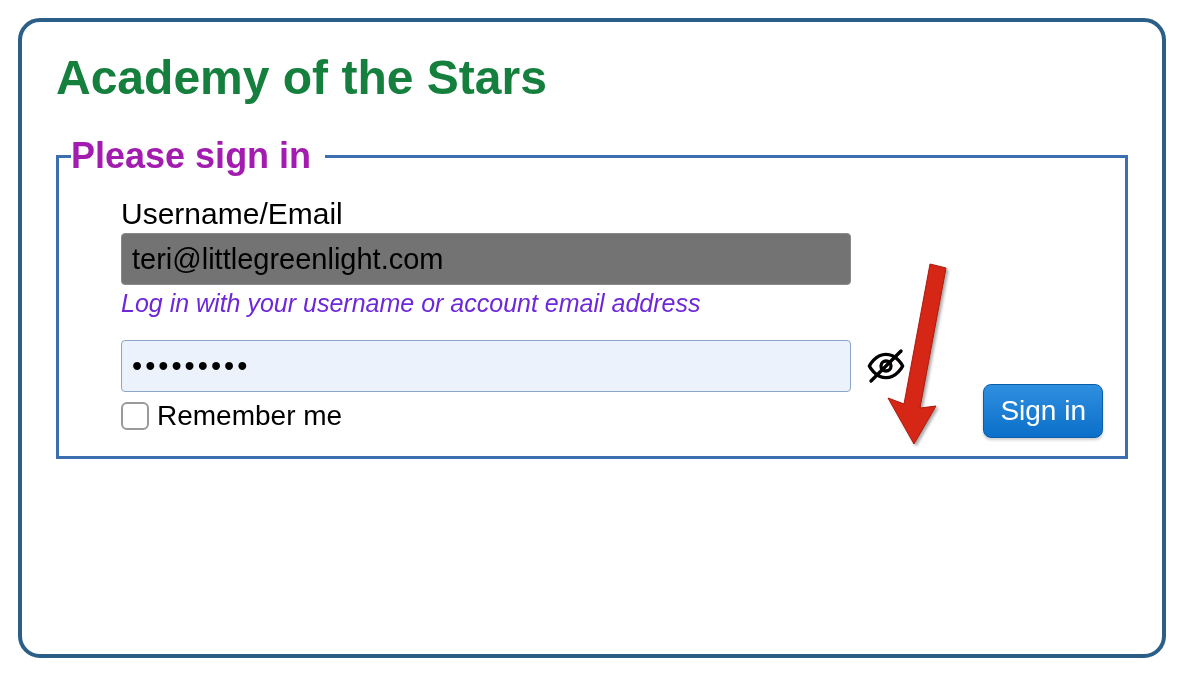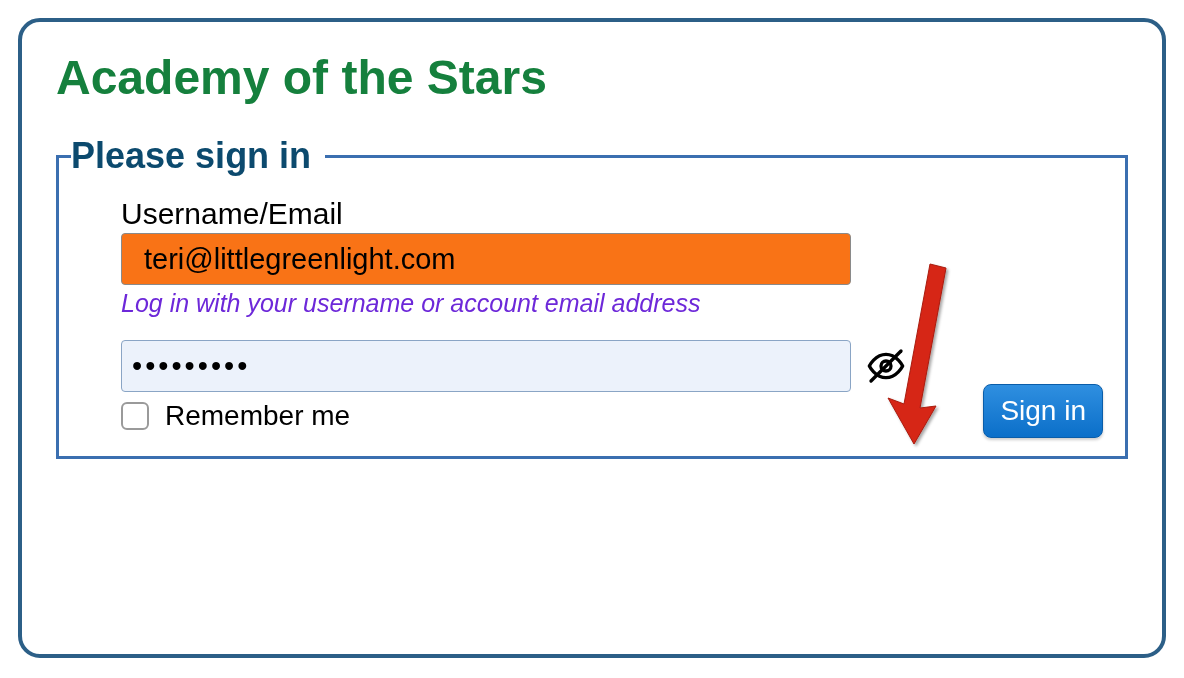--- a/index.html
+++ b/index.html
@@ -23,42 +23,42 @@
       font-size: 48px;
       font-weight: 700;
       margin-bottom: 30px;
     }
     .signin-fieldset {
       border: 3px solid #3b6fb0;
       padding: 20px 30px 24px 62px;
       position: relative;
     }
     .signin-legend {
-      color: #0c4a6e;
+      color: #a21caf;
       font-size: 36px;
       font-weight: 700;
       padding: 0 14px 0 0;
       margin-left: -50px;
       background: #fff;
     }
     .field-label {
       font-size: 30px;
       font-weight: 400;
       color: #000;
       margin-bottom: 2px;
       display: block;
     }
     .text-input {
       width: 730px;
       height: 52px;
       font-size: 29px;
-      padding: 4px 22px;
+      padding: 4px 10px;
       border: 1px solid #8a8a8a;
       border-radius: 4px;
-      background: #f97316;
+      background: #737373;
       color: #000;
     }
     .help-text {
       color: #6d28d9;
       font-style: italic;
       font-size: 25px;
       margin-top: 4px;
     }
     .field-group { margin-bottom: 22px; }
     .password-row {
@@ -84,21 +84,21 @@
       padding: 0;
       width: 42px;
       height: 42px;
       display: flex;
       align-items: center;
       justify-content: center;
     }
     .checkbox-row {
       display: flex;
       align-items: center;
-      gap: 16px;
+      gap: 8px;
     }
     .checkbox {
       width: 28px;
       height: 28px;
       border: 2px solid #9a9a9a;
       border-radius: 6px;
       background: #fff;
       cursor: pointer;
     }
     .checkbox-label {

